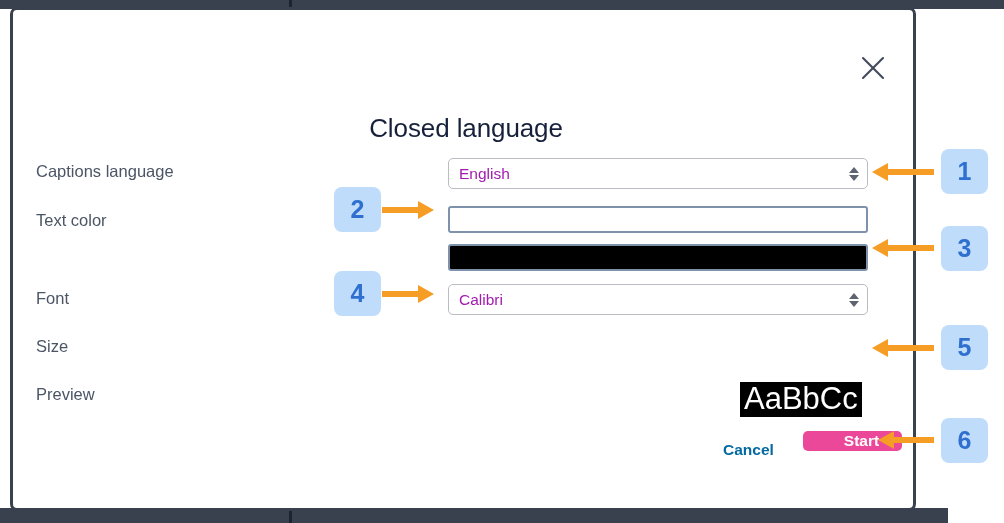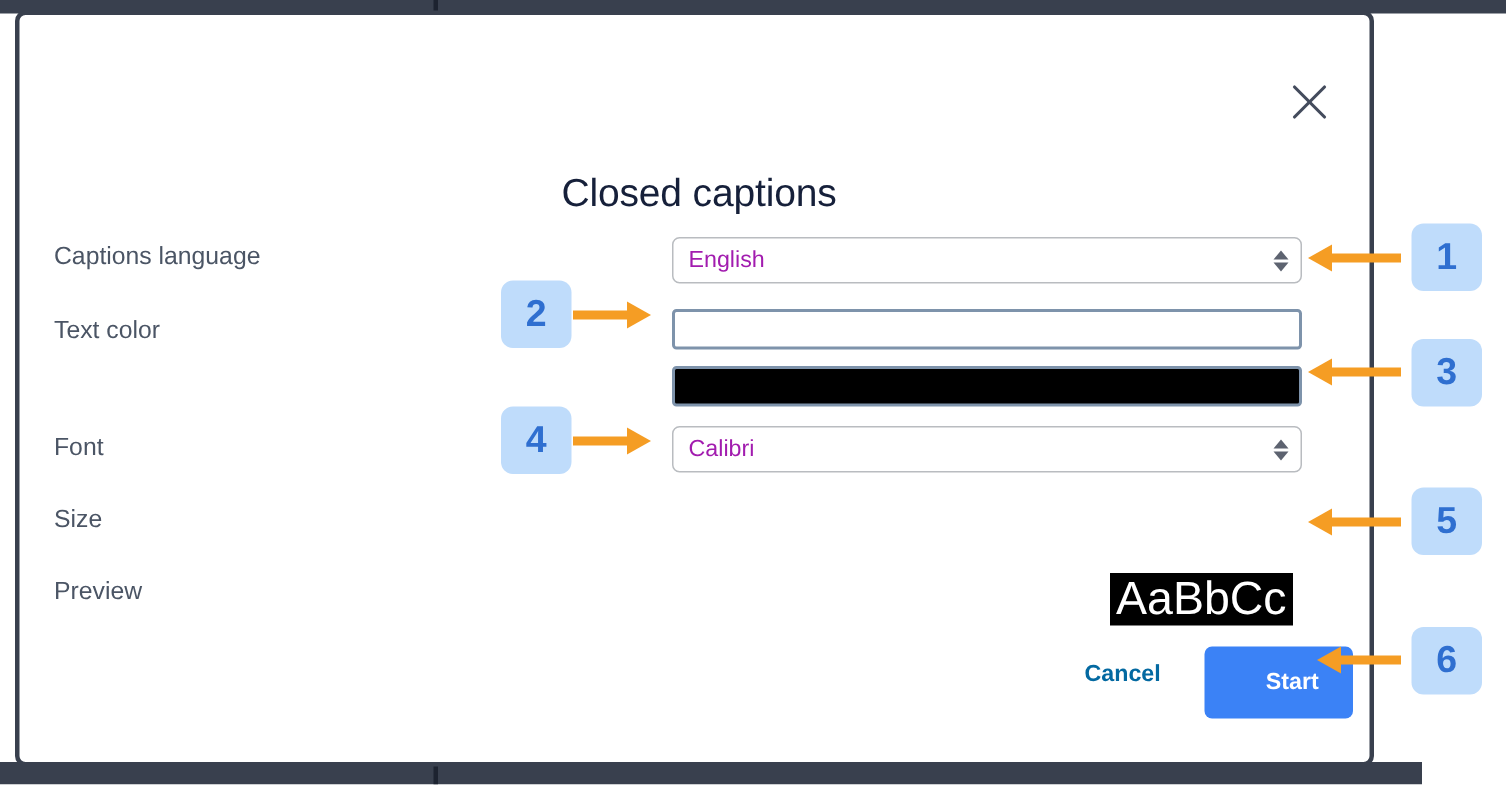--- a/index.html
+++ b/index.html
@@ -160,22 +160,22 @@
     color: #0369a1;
     cursor: pointer;
     background: none;
     border: none;
     font-family: "Liberation Sans", sans-serif;
     padding: 0;
   }
   #start-btn {
     position: absolute;
     left: 790px; top: 421px;
-    width: 99px; height: 48px;
-    background: #3b82f6;
+    width: 99px; height: 20px;
+    background: #ec4899;
     color: #ffffff;
     font-size: 15.5px;
     font-weight: bold;
     border: none;
     border-radius: 5px;
     cursor: pointer;
     font-family: "Liberation Sans", sans-serif;
     padding-left: 24px;
   }
 
@@ -232,21 +232,21 @@
 
 <div id="dialog">
 
   <div id="close-btn">
     <svg width="26" height="26" viewBox="0 0 26 26" aria-hidden="true">
       <line x1="3" y1="3" x2="23" y2="23" stroke="#434b5c" stroke-width="2.1" stroke-linecap="round"></line>
       <line x1="23" y1="3" x2="3" y2="23" stroke="#434b5c" stroke-width="2.1" stroke-linecap="round"></line>
     </svg>
   </div>
 
-  <div id="dialog-title">Closed captions</div>
+  <div id="dialog-title">Closed language</div>
 
   <div class="row-label" style="top:152px">Captions language</div>
   <div class="row-label" style="top:201px">Text color</div>
   <div class="row-label" style="top:279px">Font</div>
   <div class="row-label" style="top:327px">Size</div>
   <div class="row-label" style="top:375px">Preview</div>
 
   <div class="select-wrap" style="top:148px">
     <select class="select-field">
       <option>English</option>

